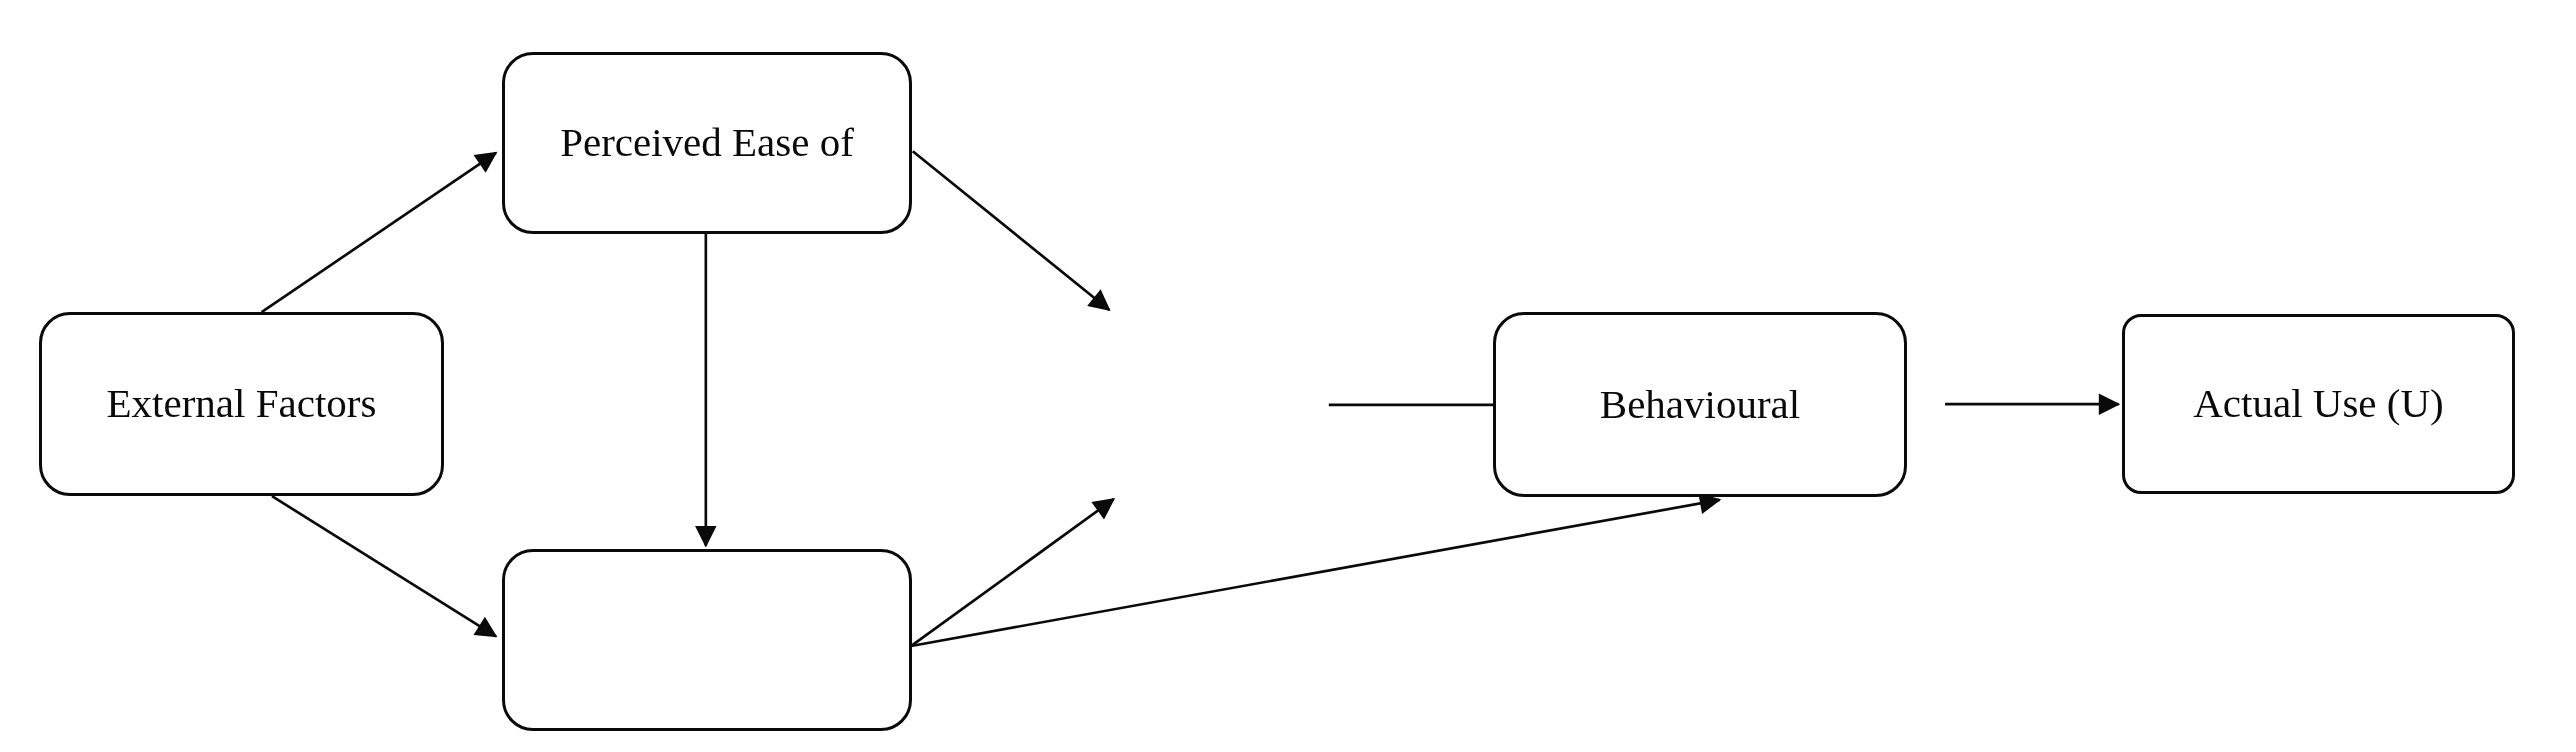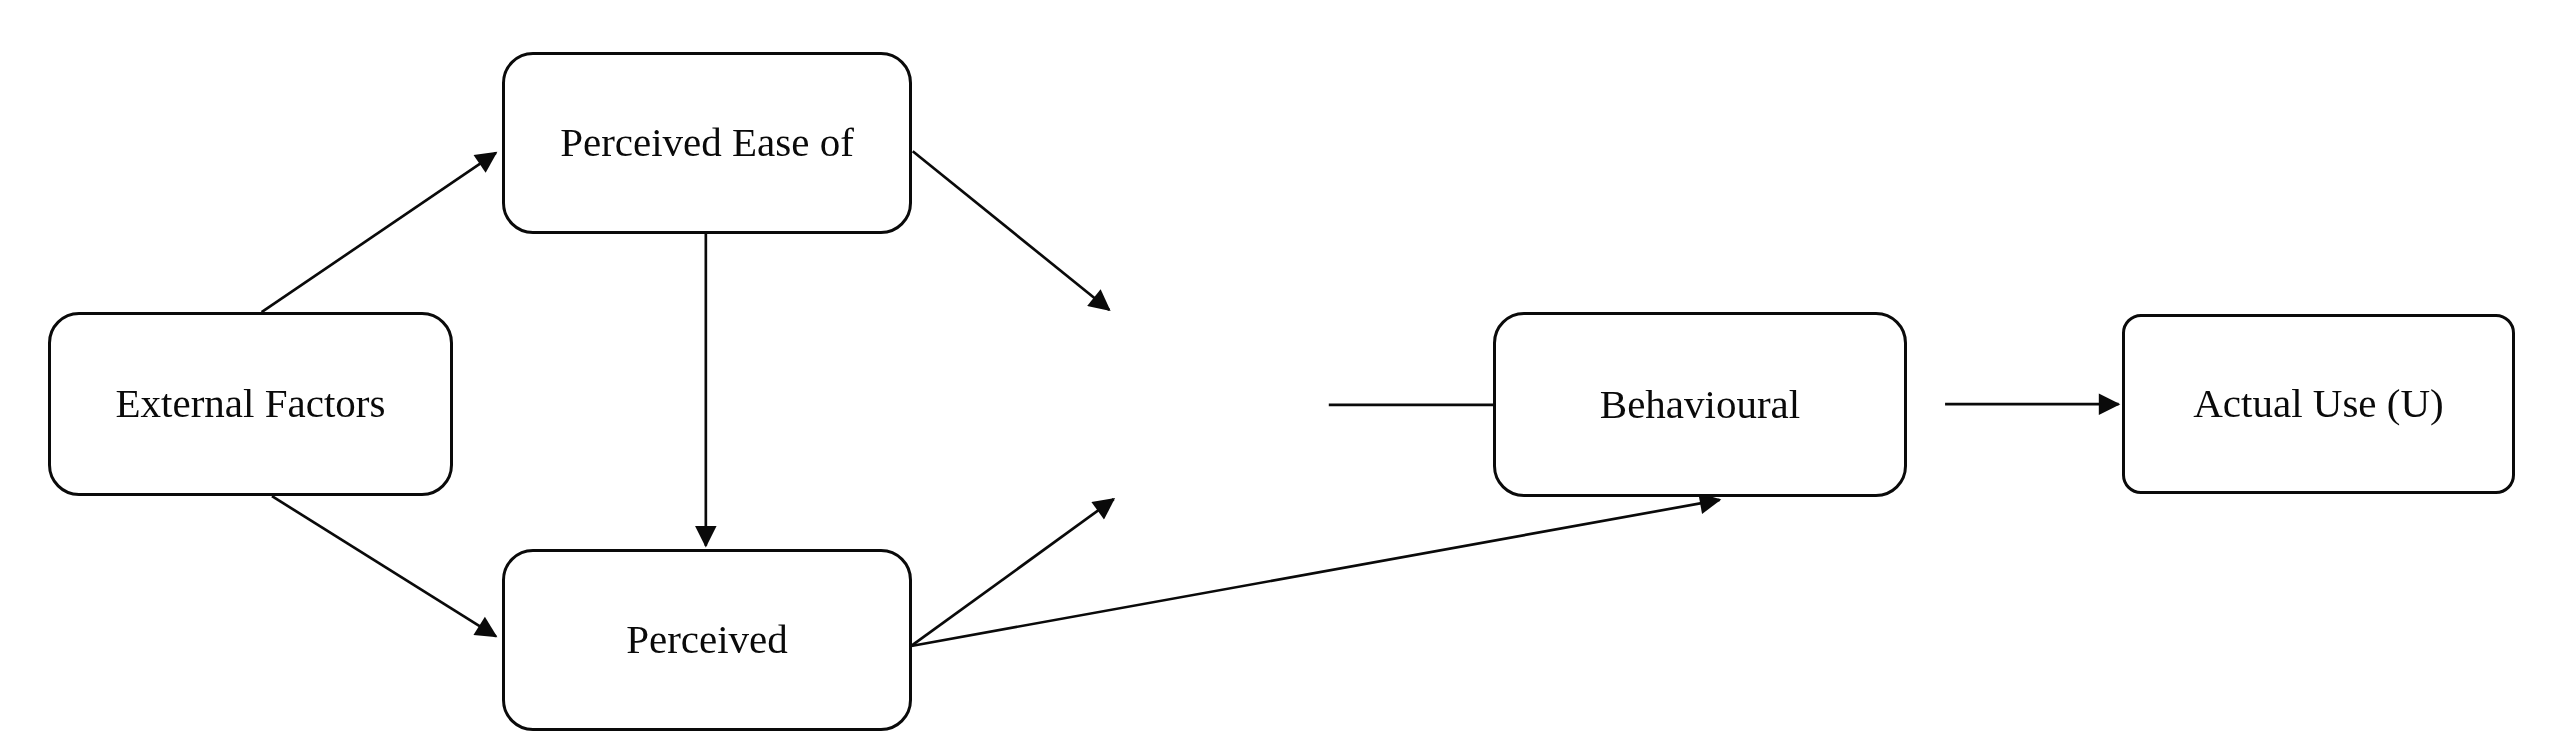--- a/index.html
+++ b/index.html
@@ -39,21 +39,21 @@
     justify-content: center;
     text-align: center;
     color: #0a0a0a;
     font-size: 41px;
     line-height: 1.5;
   }
   .node .label-line {
     display: block;
     white-space: nowrap;
   }
-  #node-external { left: 48px;   top: 312px; width: 405px; height: 184px; }
+  #node-external { left: 39px;   top: 312px; width: 405px; height: 184px; }
   #node-peou     { left: 502px;  top: 52px;  width: 410px; height: 182px; }
   #node-pu       { left: 502px;  top: 549px; width: 410px; height: 182px; }
   #node-at       { left: 910px; top: 313px; width: 419px; height: 183px; }
   #node-bi       { left: 1493px; top: 312px; width: 414px; height: 185px; }
   #node-u        { left: 2122px; top: 314px; width: 393px; height: 180px; border-radius: 19px; }
 </style>
 </head>
 <body>
 
 <div class="canvas">
@@ -77,21 +77,20 @@
 
   <div class="node" id="node-external">
     <span class="label-line">External Factors</span>
   </div>
 
   <div class="node" id="node-peou">
     <span class="label-line">Perceived Ease of</span>
   </div>
 
   <div class="node" id="node-pu">
-    <span class="label-line">Perceived</span>
   </div>
 
 
   <div class="node" id="node-bi">
     <span class="label-line">Behavioural</span>
   </div>
 
   <div class="node" id="node-u">
     <span class="label-line">Actual Use (U)</span>
   </div>

